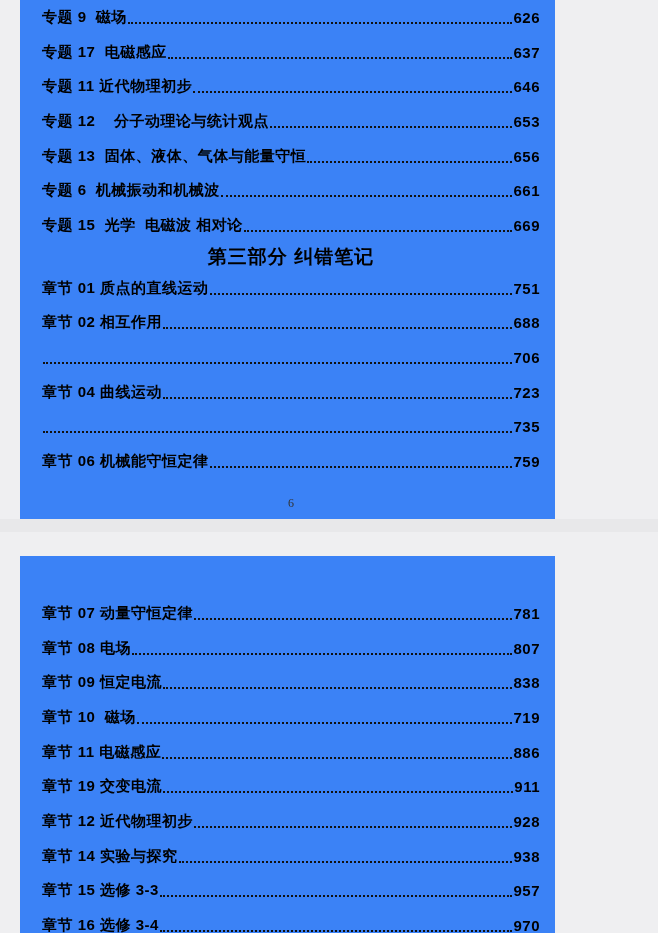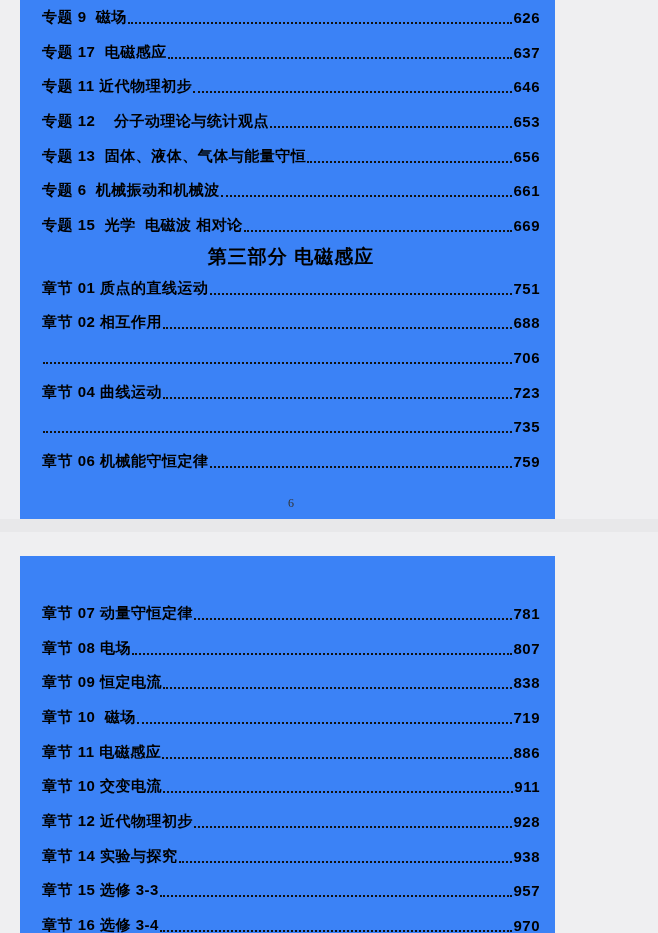--- a/index.html
+++ b/index.html
@@ -110,21 +110,21 @@
       <span class="toc-label">专题 6  机械振动和机械波</span>
       <span class="dot-leader"></span>
       <span class="toc-page">661</span>
     </div>
     <div class="toc-row">
       <span class="toc-label">专题 15  光学  电磁波 相对论</span>
       <span class="dot-leader"></span>
       <span class="toc-page">669</span>
     </div>
 
-    <div class="section-heading">第三部分 电磁感应</div>
+    <div class="section-heading">第三部分 纠错笔记</div>
 
     <div class="toc-row">
       <span class="toc-label">章节 01 质点的直线运动</span>
       <span class="dot-leader"></span>
       <span class="toc-page">751</span>
     </div>
     <div class="toc-row">
       <span class="toc-label">章节 02 相互作用</span>
       <span class="dot-leader"></span>
       <span class="toc-page">688</span>
@@ -173,21 +173,21 @@
       <span class="toc-label">章节 10  磁场</span>
       <span class="dot-leader"></span>
       <span class="toc-page">719</span>
     </div>
     <div class="toc-row">
       <span class="toc-label">章节 11 电磁感应</span>
       <span class="dot-leader"></span>
       <span class="toc-page">886</span>
     </div>
     <div class="toc-row">
-      <span class="toc-label">章节 10 交变电流</span>
+      <span class="toc-label">章节 19 交变电流</span>
       <span class="dot-leader"></span>
       <span class="toc-page">911</span>
     </div>
     <div class="toc-row">
       <span class="toc-label">章节 12 近代物理初步</span>
       <span class="dot-leader"></span>
       <span class="toc-page">928</span>
     </div>
     <div class="toc-row">
       <span class="toc-label">章节 14 实验与探究</span>

